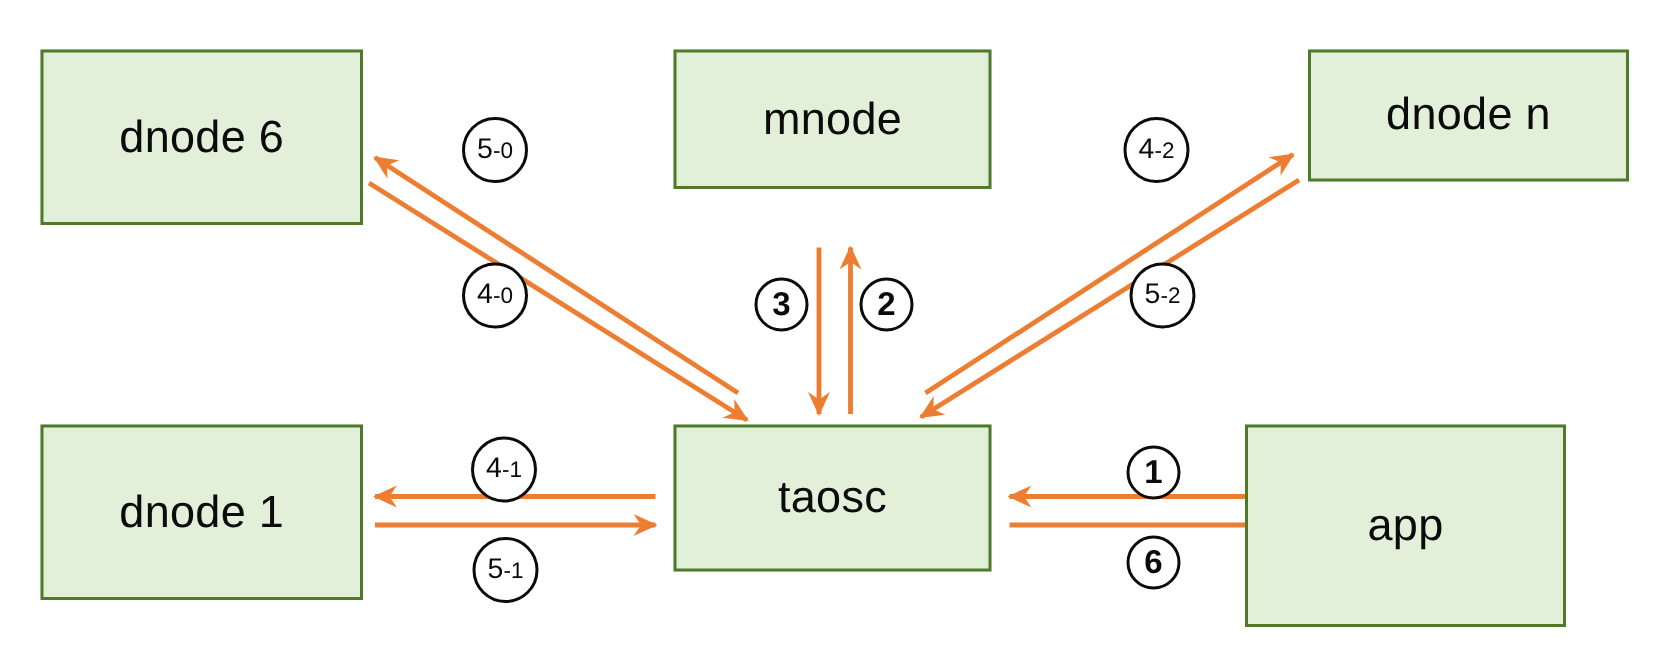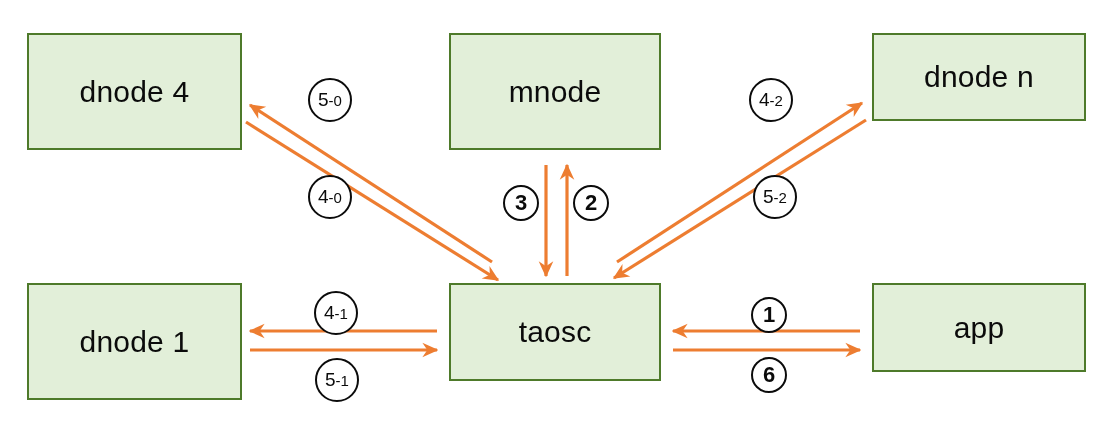--- a/index.html
+++ b/index.html
@@ -28,25 +28,25 @@
   }
   .node-label {
     font-family: "Liberation Sans", sans-serif;
     font-size: 30px;
     color: #0b0b0b;
     line-height: 1;
     letter-spacing: 0.2px;
     white-space: nowrap;
   }
   #box-dnode0 { left: 27px;  top: 33px;  width: 215px; height: 117px; }
-  #box-mnode  { left: 449px; top: 33px;  width: 212px; height: 117px; }
+  #box-mnode  { left: 449px; top: 33px;  width: 212px; height: 93px; }
   #box-dnoden { left: 872px; top: 33px;  width: 214px; height: 88px; }
   #box-dnode1 { left: 27px;  top: 283px; width: 215px; height: 117px; text-align: right; }
   #box-taosc  { left: 449px; top: 283px; width: 212px; height: 98px; }
-  #box-app    { left: 872px; top: 283px; width: 214px; height: 89px; }
+  #box-app    { left: 830px; top: 283px; width: 214px; height: 135px; }
 
   #arrow-layer {
     position: absolute;
     left: 0;
     top: 0;
     width: 1114px;
     height: 438px;
   }
 
   .marker-circle {
@@ -114,21 +114,21 @@
 
       <line x1="437" y1="331" x2="250" y2="331" marker-end="url(#ah)"></line>
       <line x1="250" y1="350" x2="437" y2="350" marker-end="url(#ah)"></line>
 
       <line x1="860" y1="331" x2="673" y2="331" marker-end="url(#ah)"></line>
       <line x1="673" y1="350" x2="860" y2="350" marker-end="url(#ah)"></line>
     </g>
   </svg>
 
   <div class="node-box" id="box-dnode0">
-    <span class="node-label">dnode 4</span>
+    <span class="node-label">dnode 6</span>
   </div>
   <div class="node-box" id="box-mnode">
     <span class="node-label">mnode</span>
   </div>
   <div class="node-box" id="box-dnoden">
     <span class="node-label">dnode n</span>
   </div>
   <div class="node-box" id="box-dnode1">
     <span class="node-label">dnode 1</span>
   </div>

